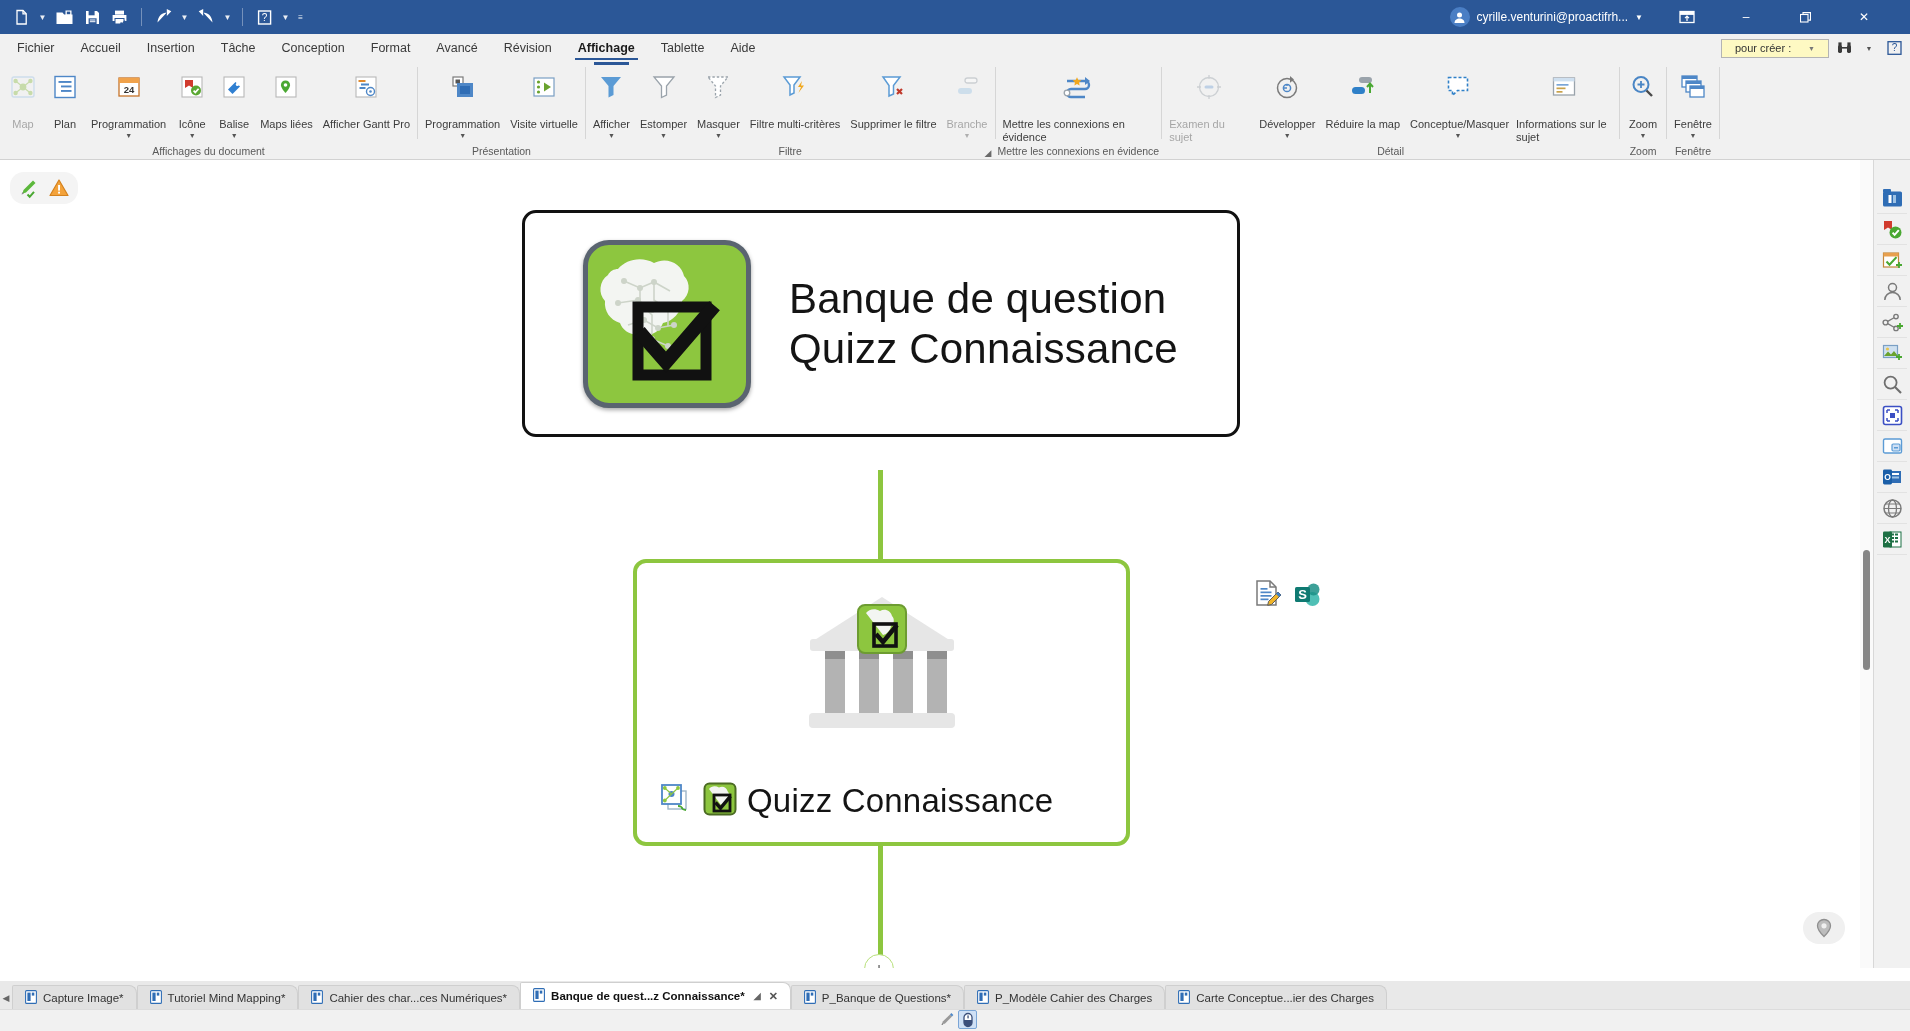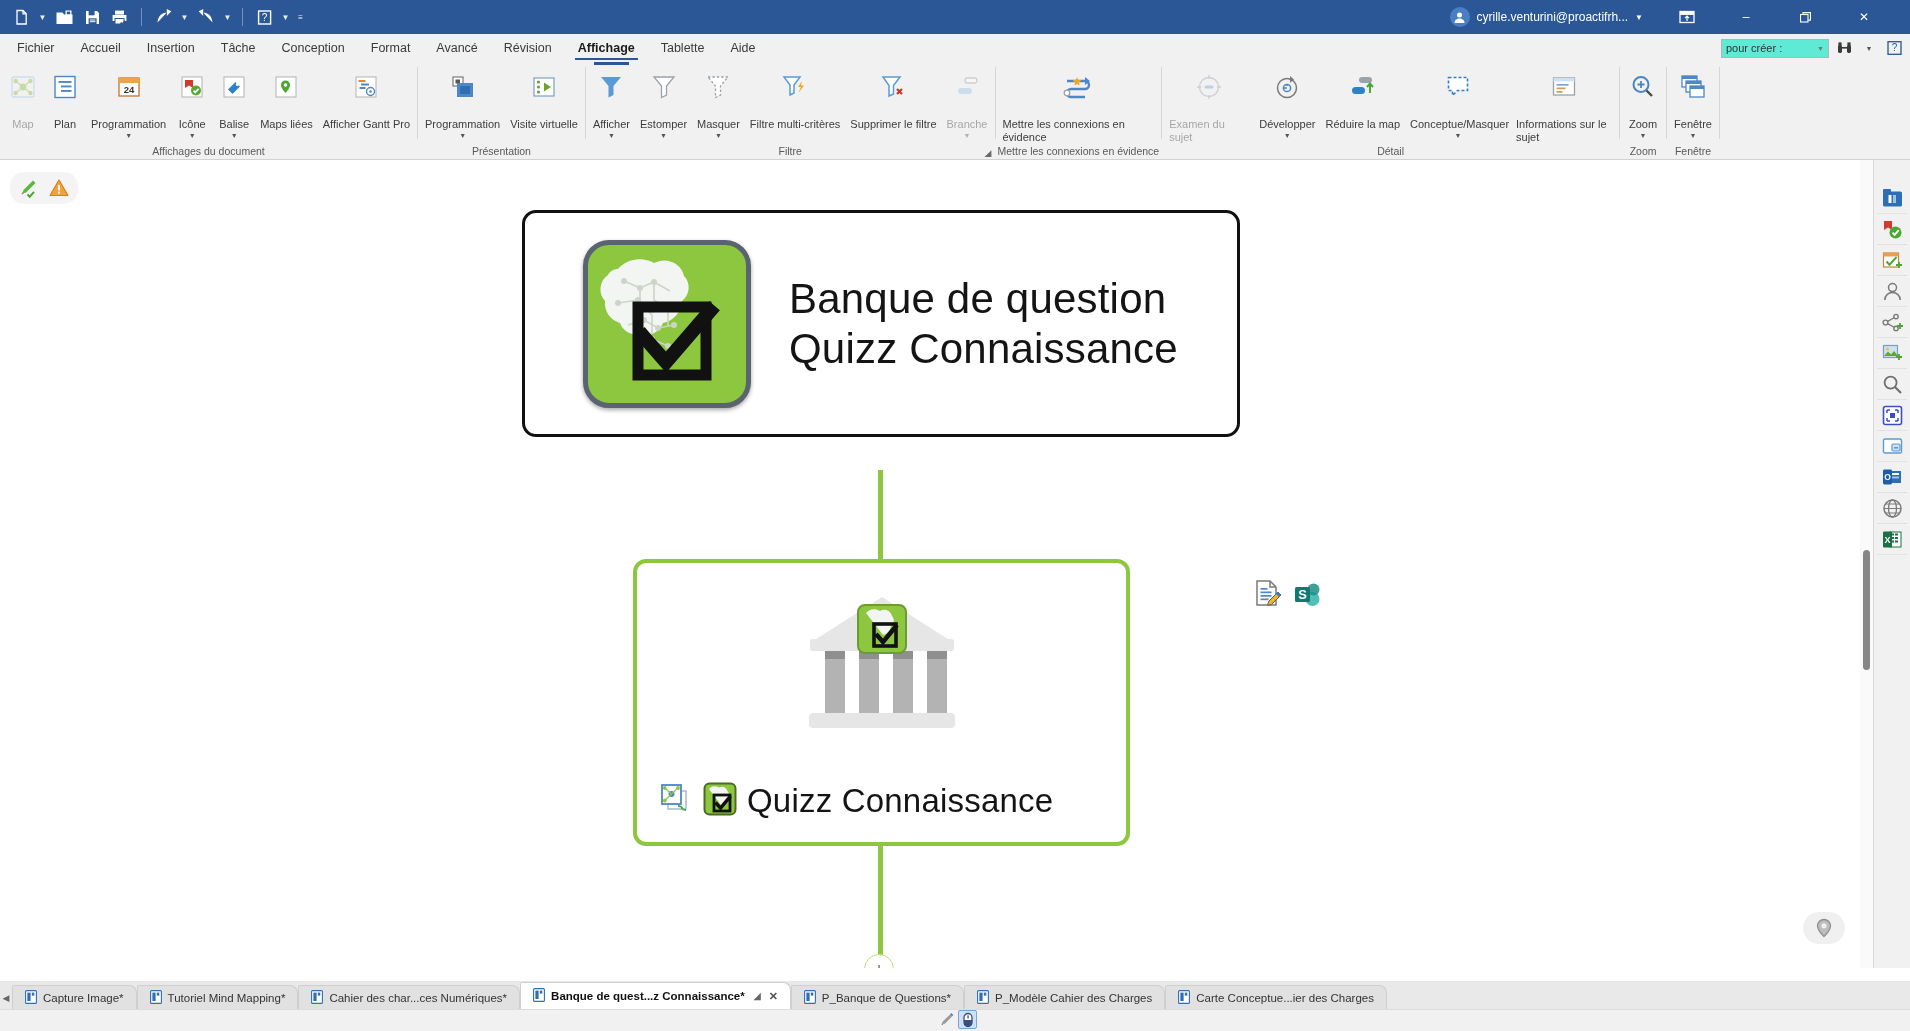--- a/index.html
+++ b/index.html
@@ -54,22 +54,22 @@
   }
   .rtab.active { font-weight: bold; color: #1c1c1c; }
   .rtab.active:after {
     content: ""; position: absolute; left: 10px; right: 10px; bottom: -1px;
     height: 2px; background: #2b5797;
   }
   .tellme {
     margin-left: auto; display: flex; align-items: center; gap: 5px; padding-right: 6px;
   }
   .tellme-box {
-    width: 108px; height: 19px; border: 1px solid #b4b4b4; background: #5eead4;
-    display: flex; align-items: center; padding: 0 4px; font-size: 11px; color: #333;
+    width: 108px; height: 19px; border: 1px solid #b4b4b4; background: #fef9c3;
+    display: flex; align-items: center; padding: 0 13px; font-size: 11px; color: #333;
     cursor: text;
   }
   .tellme-box .cv { margin-left: auto; font-size: 7px; color: #777; }
   .mini-btn { width: 20px; height: 20px; display:flex; align-items:center; justify-content:center; cursor:pointer; }
 
   
   .ribbon {
     position: absolute; top: 62px; left: 0; width: 1910px; height: 98px;
     background: #f1f1f1; border-bottom: 1px solid #d2d2d2;
     display: flex; align-items: stretch;

